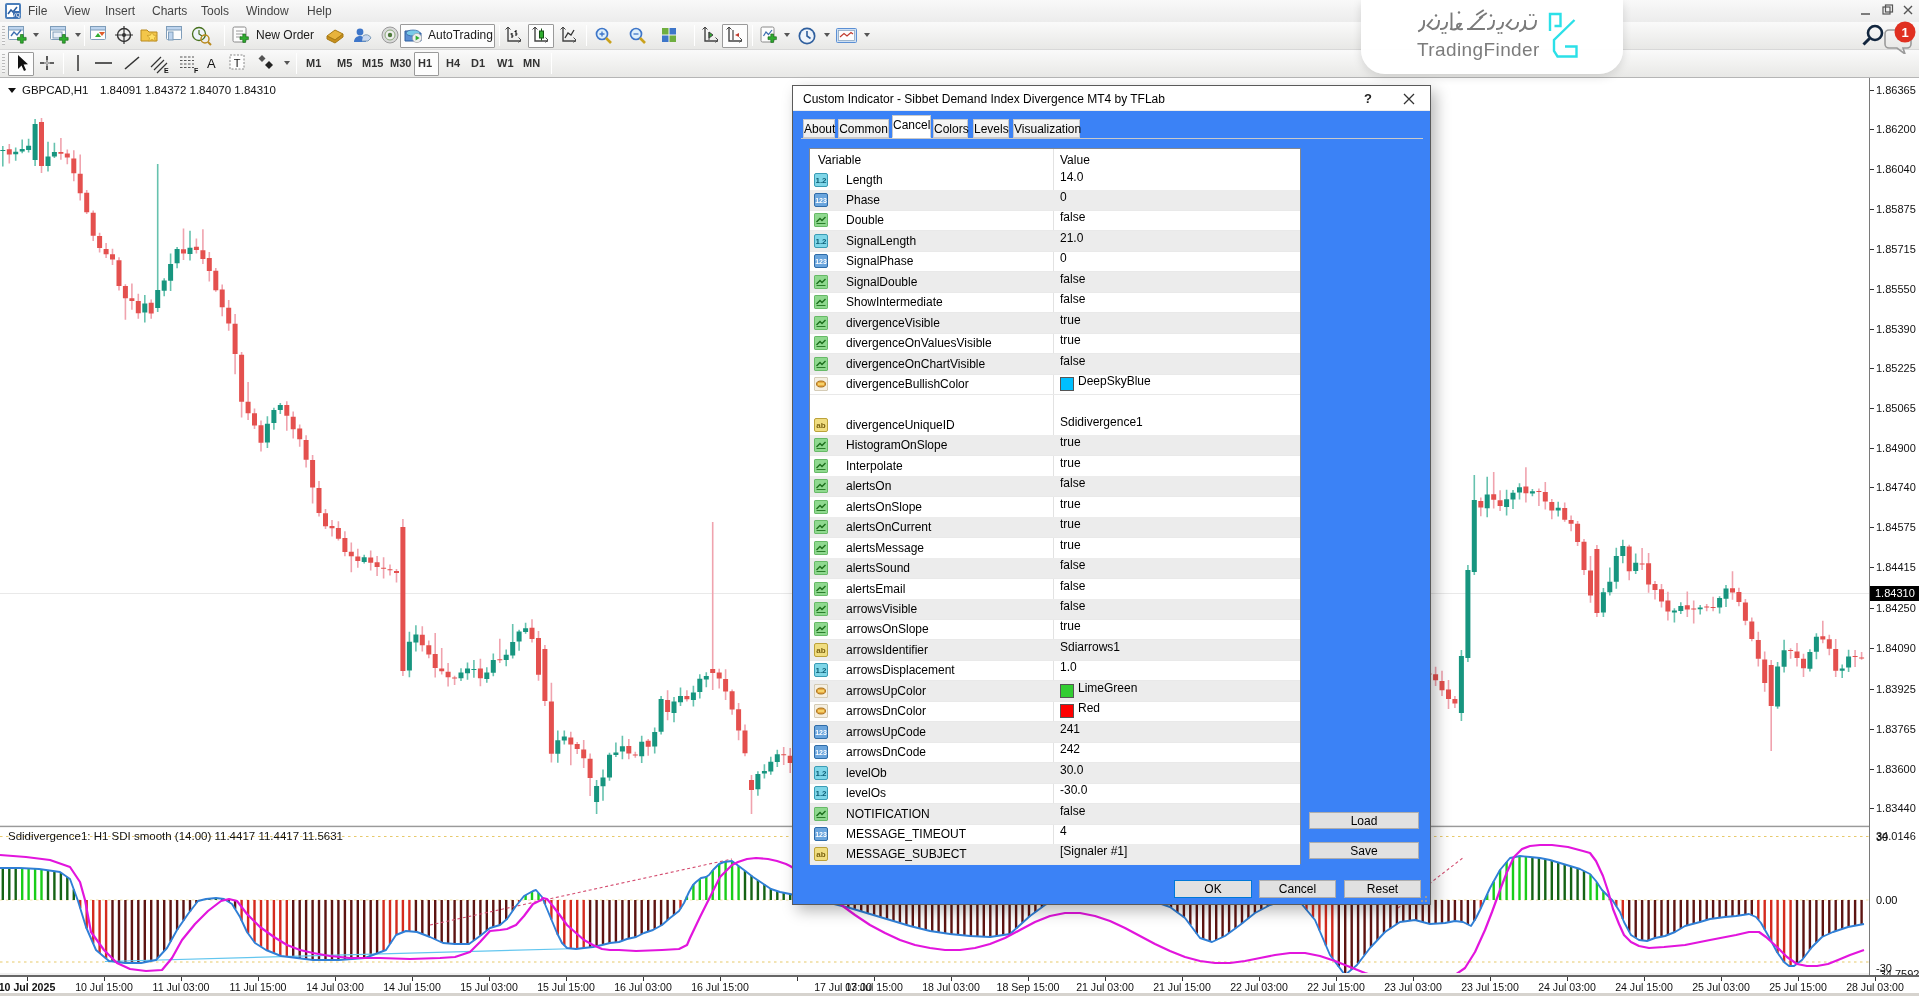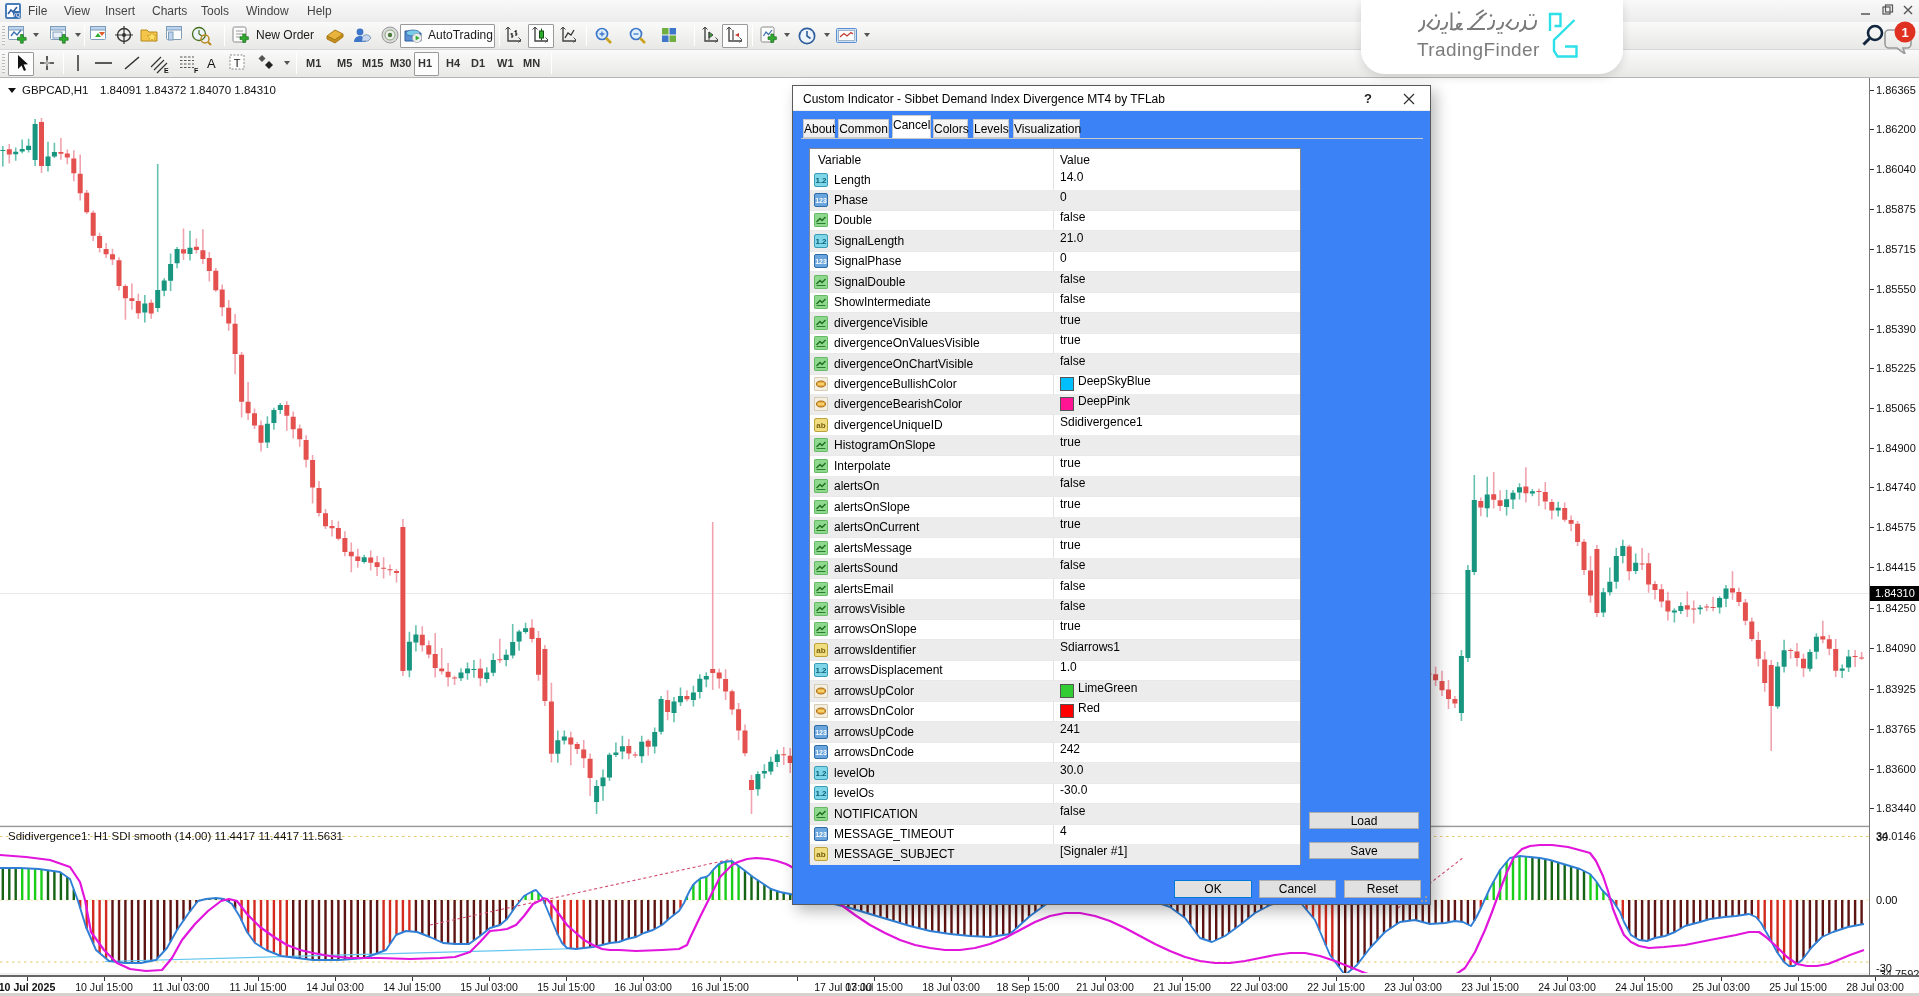--- a/index.html
+++ b/index.html
@@ -37,21 +37,21 @@
   text-align:center; font-size:12px; padding-top:2px; }
 .tabsel { top:29px; height:23px; background:#fff; border-bottom:1px solid #fff; z-index:3;}
 .tabline { background:#c9c9c9 !important; }
 .tabline { position:absolute; left:8px; top:52px; width:622px; height:1px; background:#d9d9d9; }
 #tbl { position:absolute; left:16px; top:62px; width:492px; height:716px; border:1px solid #828790; background:#fff; }
 .trow { position:absolute; left:0; width:490px; height:21px; }
 .trow.g { background:#ececec; }
 .trow { box-shadow:inset 0 -1px 0 #e9e9e9; }
 .ricon { position:absolute; left:4px; top:3px; width:14px; height:14px; border-radius:2px;
   font-size:8px; font-weight:700; text-align:center; line-height:14px; }
-.rname { position:absolute; left:24px; top:3px; }
+.rname { position:absolute; left:36px; top:3px; }
 .rval { position:absolute; left:250px; top:0; }
 .vline { position:absolute; left:243px; top:0; width:1px; height:716px; background:#e2e2e2; }
 .swatch { position:absolute; left:250px; top:3px; width:14px; height:14px; }
 .btn { position:absolute; background:#e1e1e1; border:1px solid #adadad; font-size:12px;
   text-align:center; color:#000; }
 #wm { z-index:25; position:absolute; left:1361px; top:0; width:262px; height:74px; background:rgba(255,255,255,0.97);
   border-radius:0 0 24px 24px; box-shadow:0 3px 10px rgba(0,0,0,0.12); }
 </style></head><body>
 <div id="menubar">
 <svg class="abs" style="left:5px;top:3px" width="16" height="16">
@@ -499,30 +499,20 @@
 <div class="trow" style="top:225.0px">
 <svg class="ricon" width="14" height="14">
           <rect x="0" y="0" width="14" height="14" rx="2" fill="#f5efe2" stroke="#b5a98a"></rect>
           <ellipse cx="7" cy="7" rx="4.5" ry="3" fill="#e8a33c" stroke="#a8741c"></ellipse>
           <rect x="4" y="5.8" width="6" height="2.4" fill="#f5d36a"></rect>
         </svg>
 <div class="rname">divergenceBullishColor</div>
 <div class="swatch" style="background:#00BFFF;border:1px solid #555"></div>
 <div class="rval" style="left:268px">DeepSkyBlue</div>
 </div>
-<div class="trow g" style="top:245.4px">
-<svg class="ricon" width="14" height="14">
-          <rect x="0" y="0" width="14" height="14" rx="2" fill="#f5efe2" stroke="#b5a98a"></rect>
-          <ellipse cx="7" cy="7" rx="4.5" ry="3" fill="#e8a33c" stroke="#a8741c"></ellipse>
-          <rect x="4" y="5.8" width="6" height="2.4" fill="#f5d36a"></rect>
-        </svg>
-<div class="rname">divergenceBearishColor</div>
-<div class="swatch" style="background:#FF1493;border:1px solid #555"></div>
-<div class="rval" style="left:268px">DeepPink</div>
-</div>
 <div class="trow" style="top:265.9px">
 <div class="ricon" style="background:#f0dd80;color:#7a6210;border:1px solid #bca23a">ab</div>
 <div class="rname">divergenceUniqueID</div>
 <div class="rval">Sdidivergence1</div>
 </div>
 <div class="trow g" style="top:286.3px">
 <svg class="ricon" width="14" height="14">
           <rect x="0" y="0" width="14" height="14" rx="2" fill="#8fd98f" stroke="#3f9c3f"></rect>
           <path d="M2.5 9 L6 5.5 L8 7.5 L11.5 4" stroke="#1c6e1c" stroke-width="1.4" fill="none"></path>
           <path d="M2.5 10.5 h9" stroke="#2a7d2a" stroke-width="1"></path>

